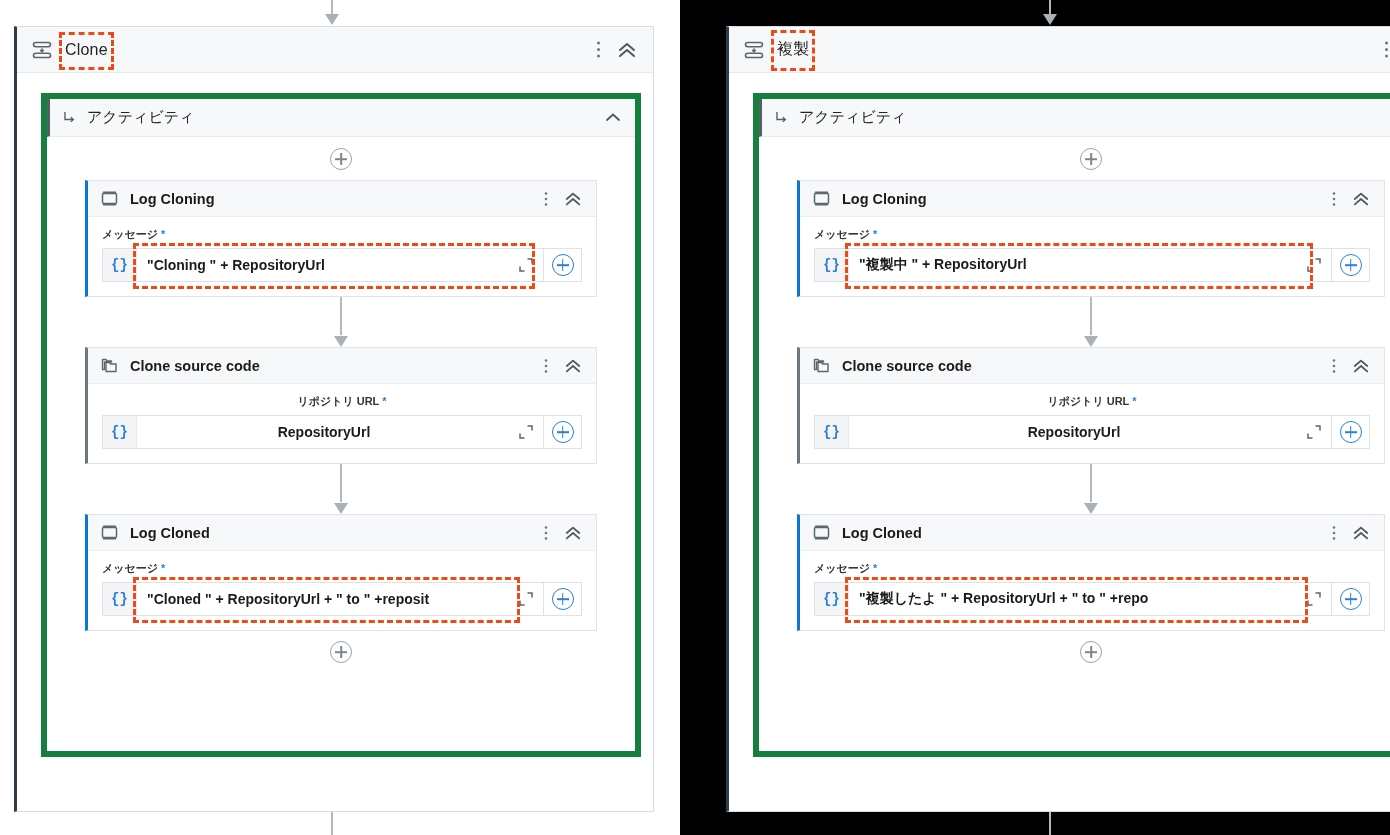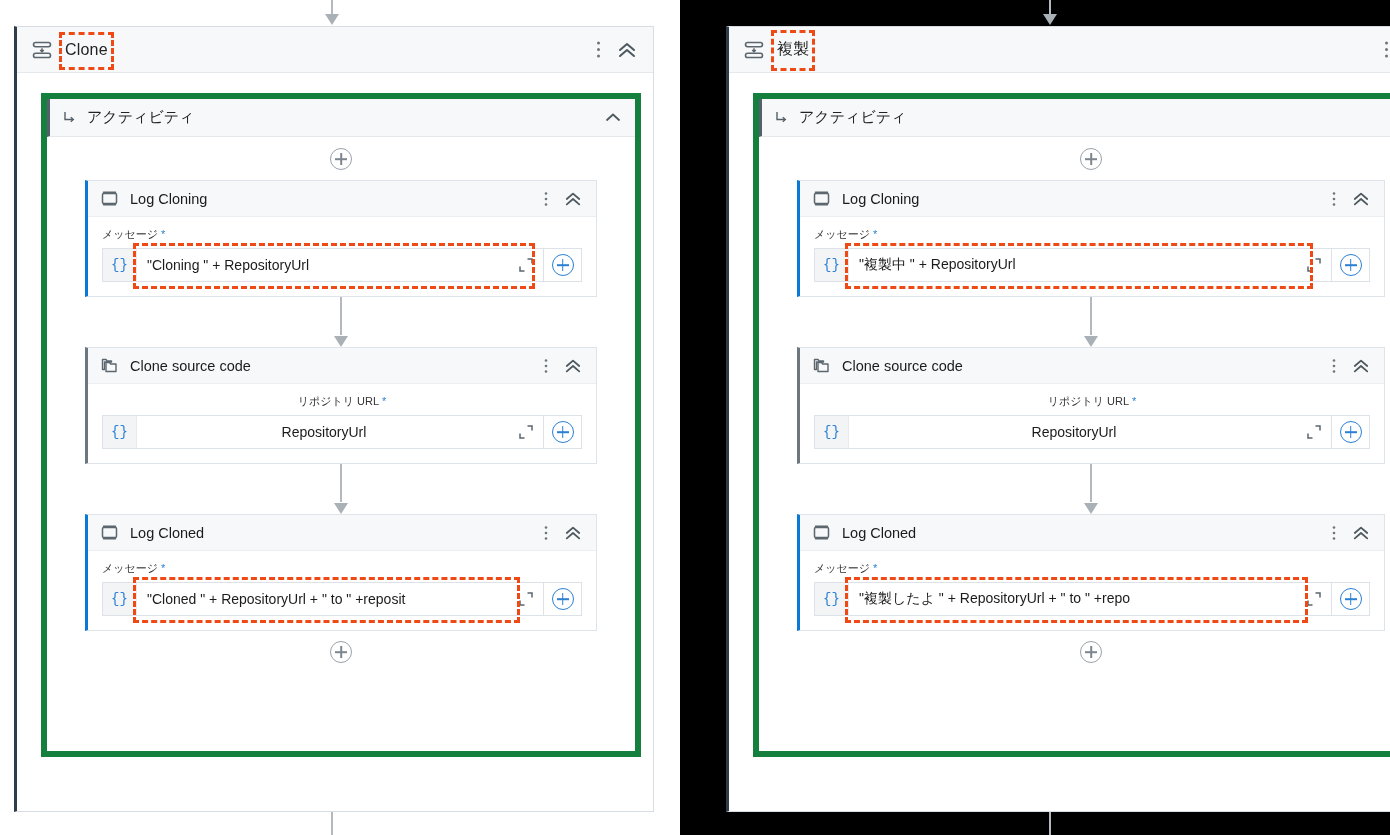--- a/index.html
+++ b/index.html
@@ -48,21 +48,21 @@
   .act-group {
     position:absolute; left:24px; right:12px; top:66px; bottom:54px;
     border:6px solid #15803d; background:#ffffff;
   }
   .act-header {
     height:38px; background:#f7f8f9; border-bottom:1px solid #e6e9ec;
     display:flex; align-items:center; padding:0 14px 0 12px;
     border-left:3px solid #55606b;
   }
   .act-title { font-size:15px; color:#222; margin-left:10px; }
-  .act-body { position:absolute; left:0; right:0; top:39px; bottom:0; padding:0 38px; }
+  .act-body { position:absolute; left:0; right:0; top:39px; bottom:0; padding:0 38px;font-weight:bold; }
 
   
   .plus-row { display:flex; justify-content:center; align-items:center; height:42px; }
   .plus-circle {
     width:22px; height:22px; border-radius:50%;
     border:1.4px solid #9aa3ab; position:relative; background:#fff;
   }
   .plus-circle::before, .plus-circle::after {
     content:""; position:absolute; background:#7d868e;
   }

